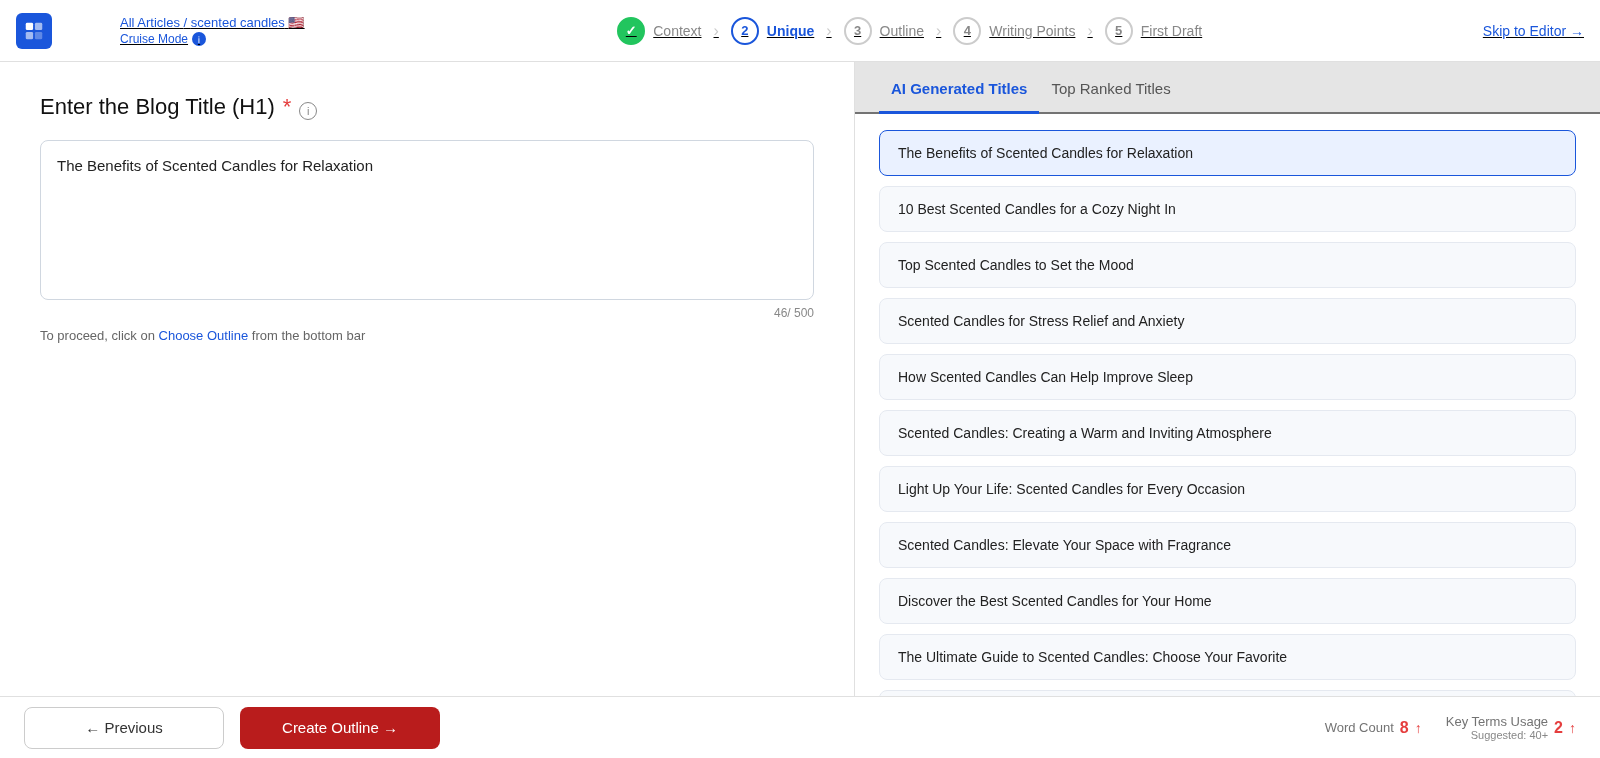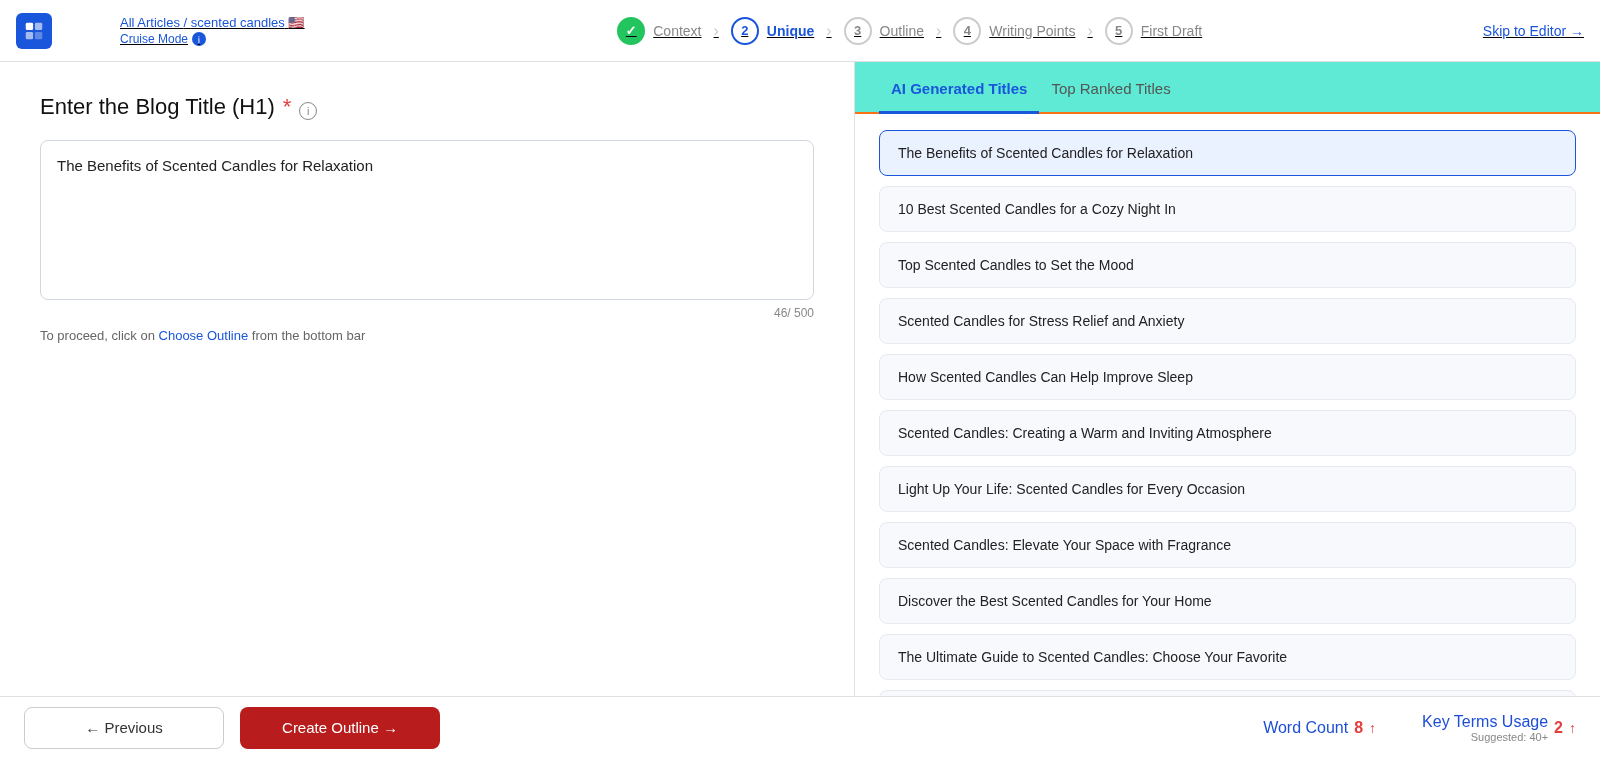--- a/index.html
+++ b/index.html
@@ -185,23 +185,23 @@
     
     .right-panel {
       flex: 1;
       background: #fff;
       display: flex;
       flex-direction: column;
       overflow: hidden;
     }
     .tabs-row {
       display: flex;
-      border-bottom: 2px solid #f97316;
+      border-bottom: 2px solid #737373;
       padding: 0 24px;
-      background: #5eead4;
+      background: #e5e5e5;
     }
     .tab-item {
       padding: 18px 12px 14px;
       font-size: 15px;
       color: #555;
       cursor: pointer;
       border-bottom: 3px solid transparent;
       margin-bottom: -2px;
     }
     .tab-item.active {
@@ -283,21 +283,21 @@
     .bottom-stats {
       display: flex;
       align-items: center;
       gap: 24px;
       font-size: 13px;
       color: #555;
     }
     .stat-block { display: flex; align-items: center; gap: 6px; }
     .stat-value { color: #e53e3e; font-weight: 700; font-size: 16px; }
     .stat-arrow { color: #e53e3e; font-size: 14px; }
-    .stat-label { color: #1d4ed8; font-size: 16px; margin-left: 22px; }
+    .stat-label { color: #737373; font-size: 13px; }
     .stat-sub { color: #888; font-size: 11px; }
   </style>
 </head>
 <body>
 
 <nav class="top-nav">
   <div class="logo-area">
     <div class="logo-icon">
       <svg viewBox="0 0 24 24" fill="none">
         <rect x="3" y="3" width="8" height="8" rx="1.5" fill="#fff"></rect>

